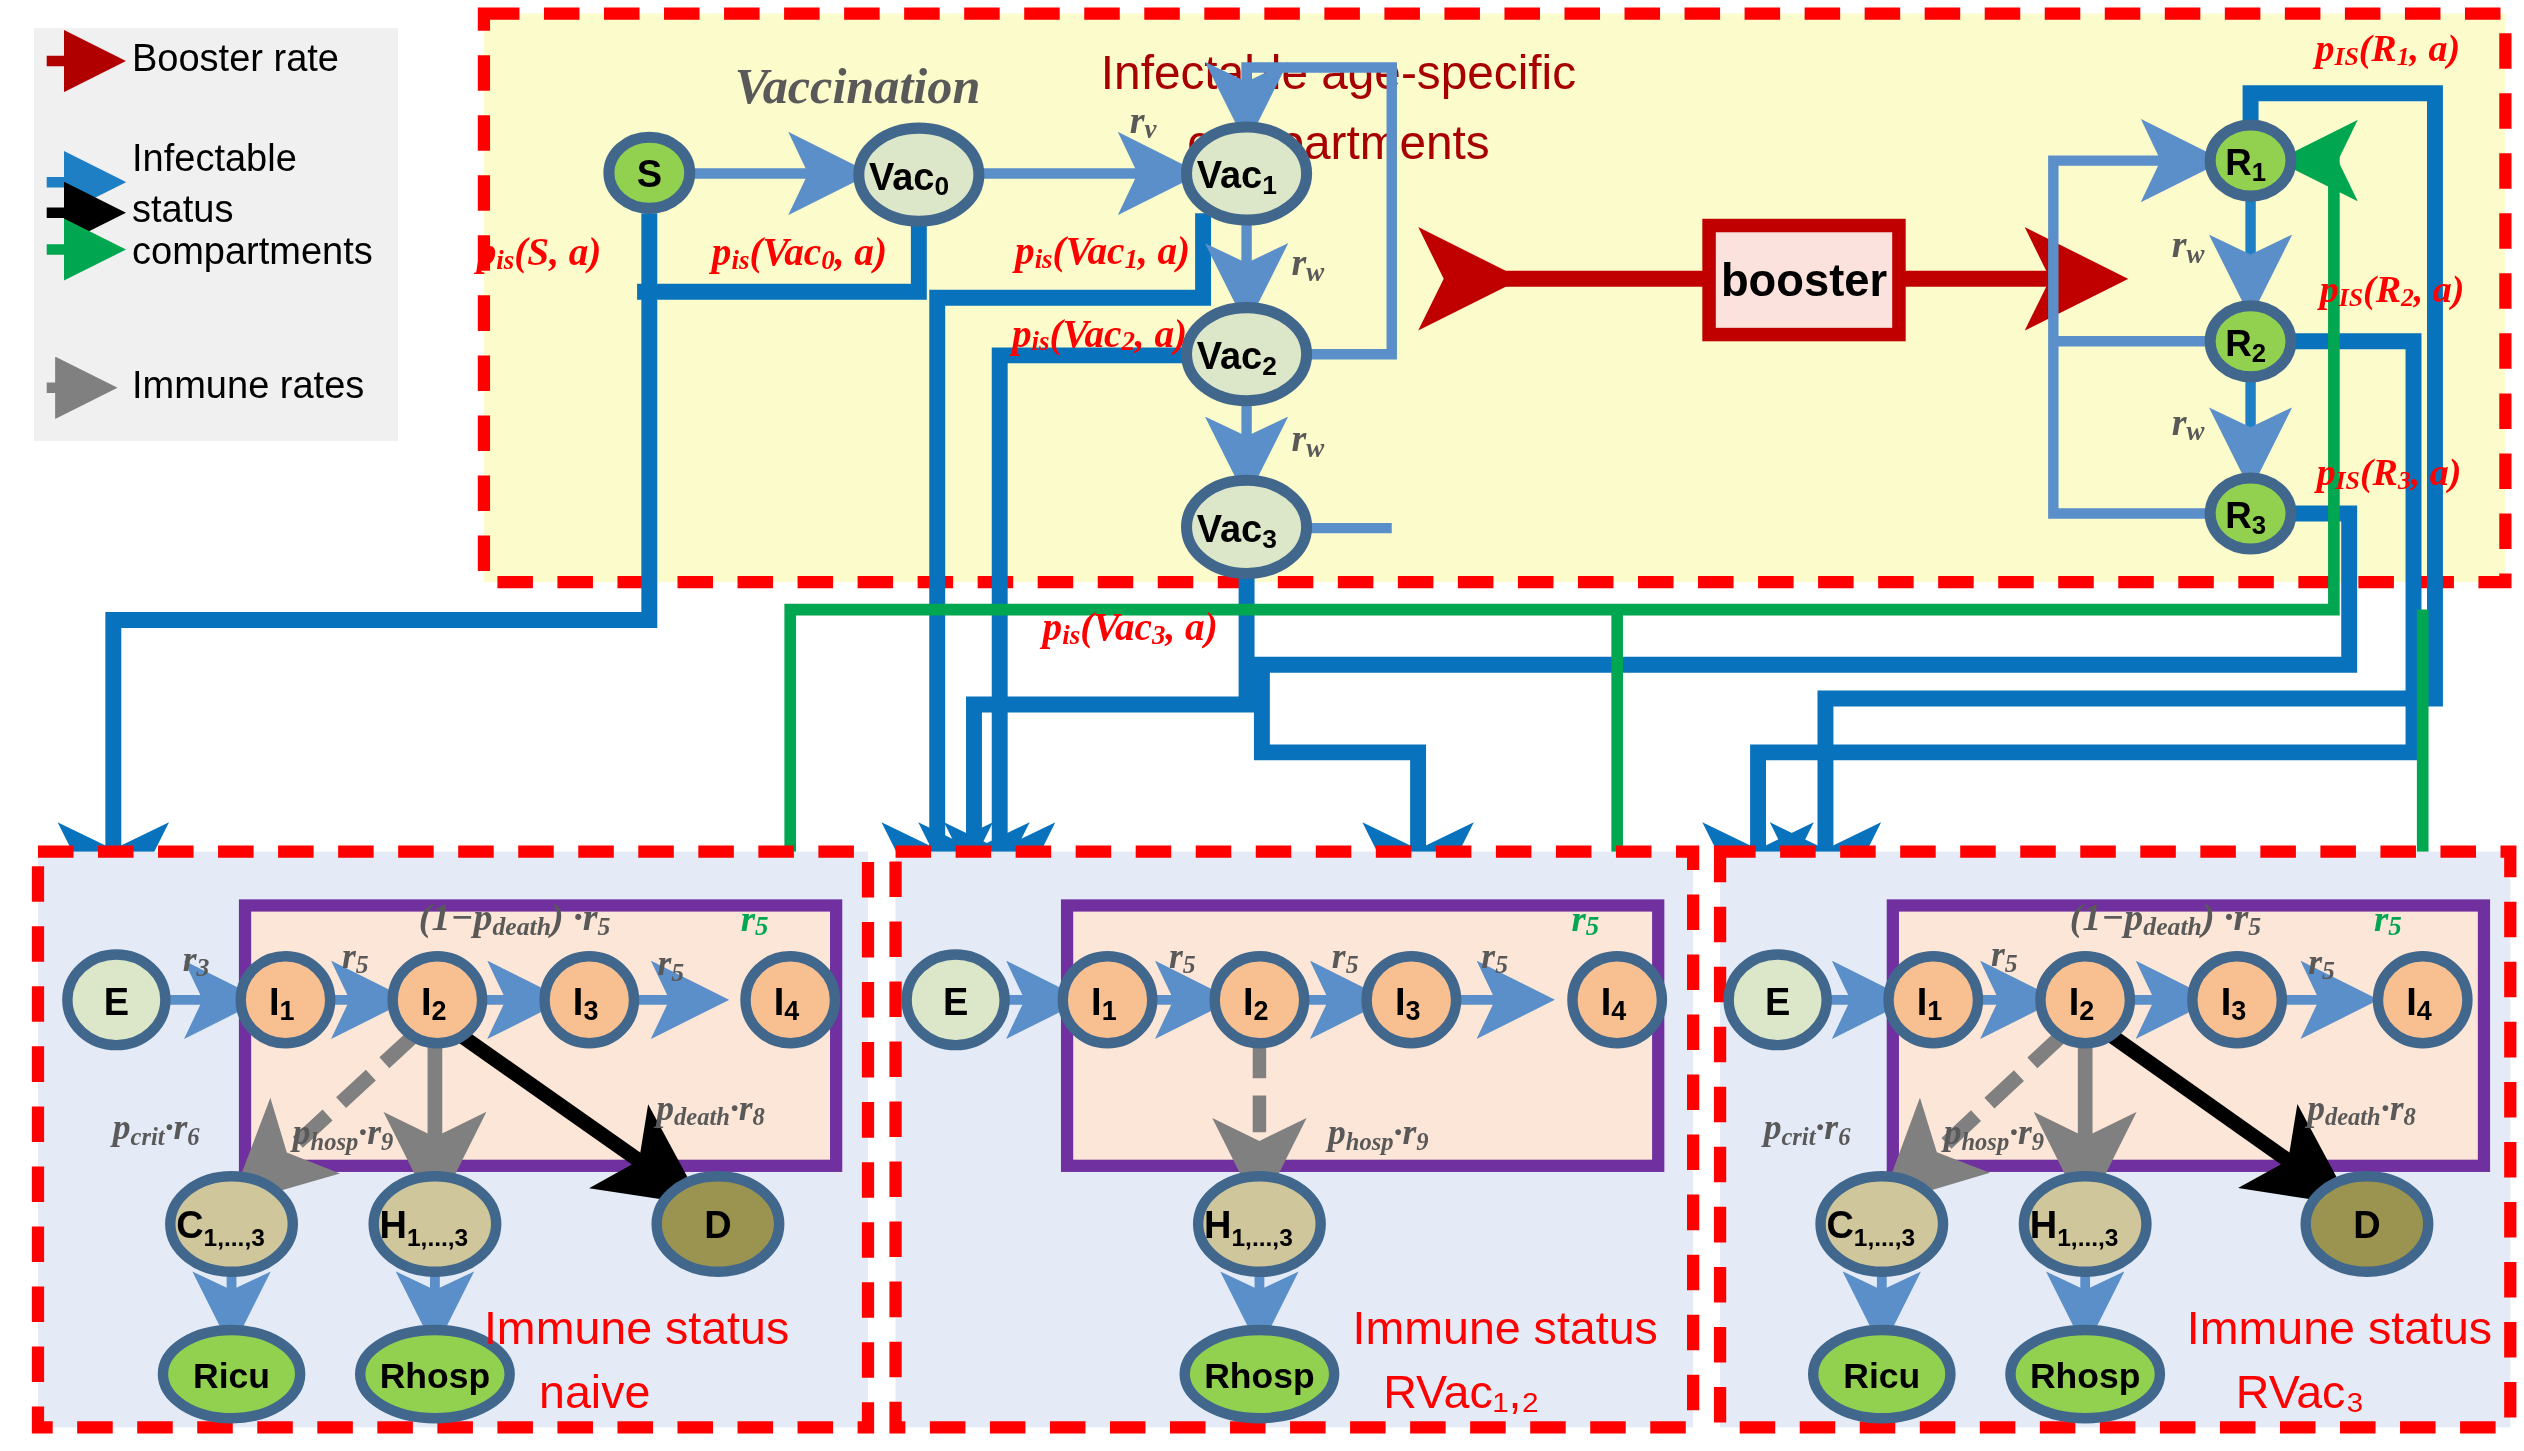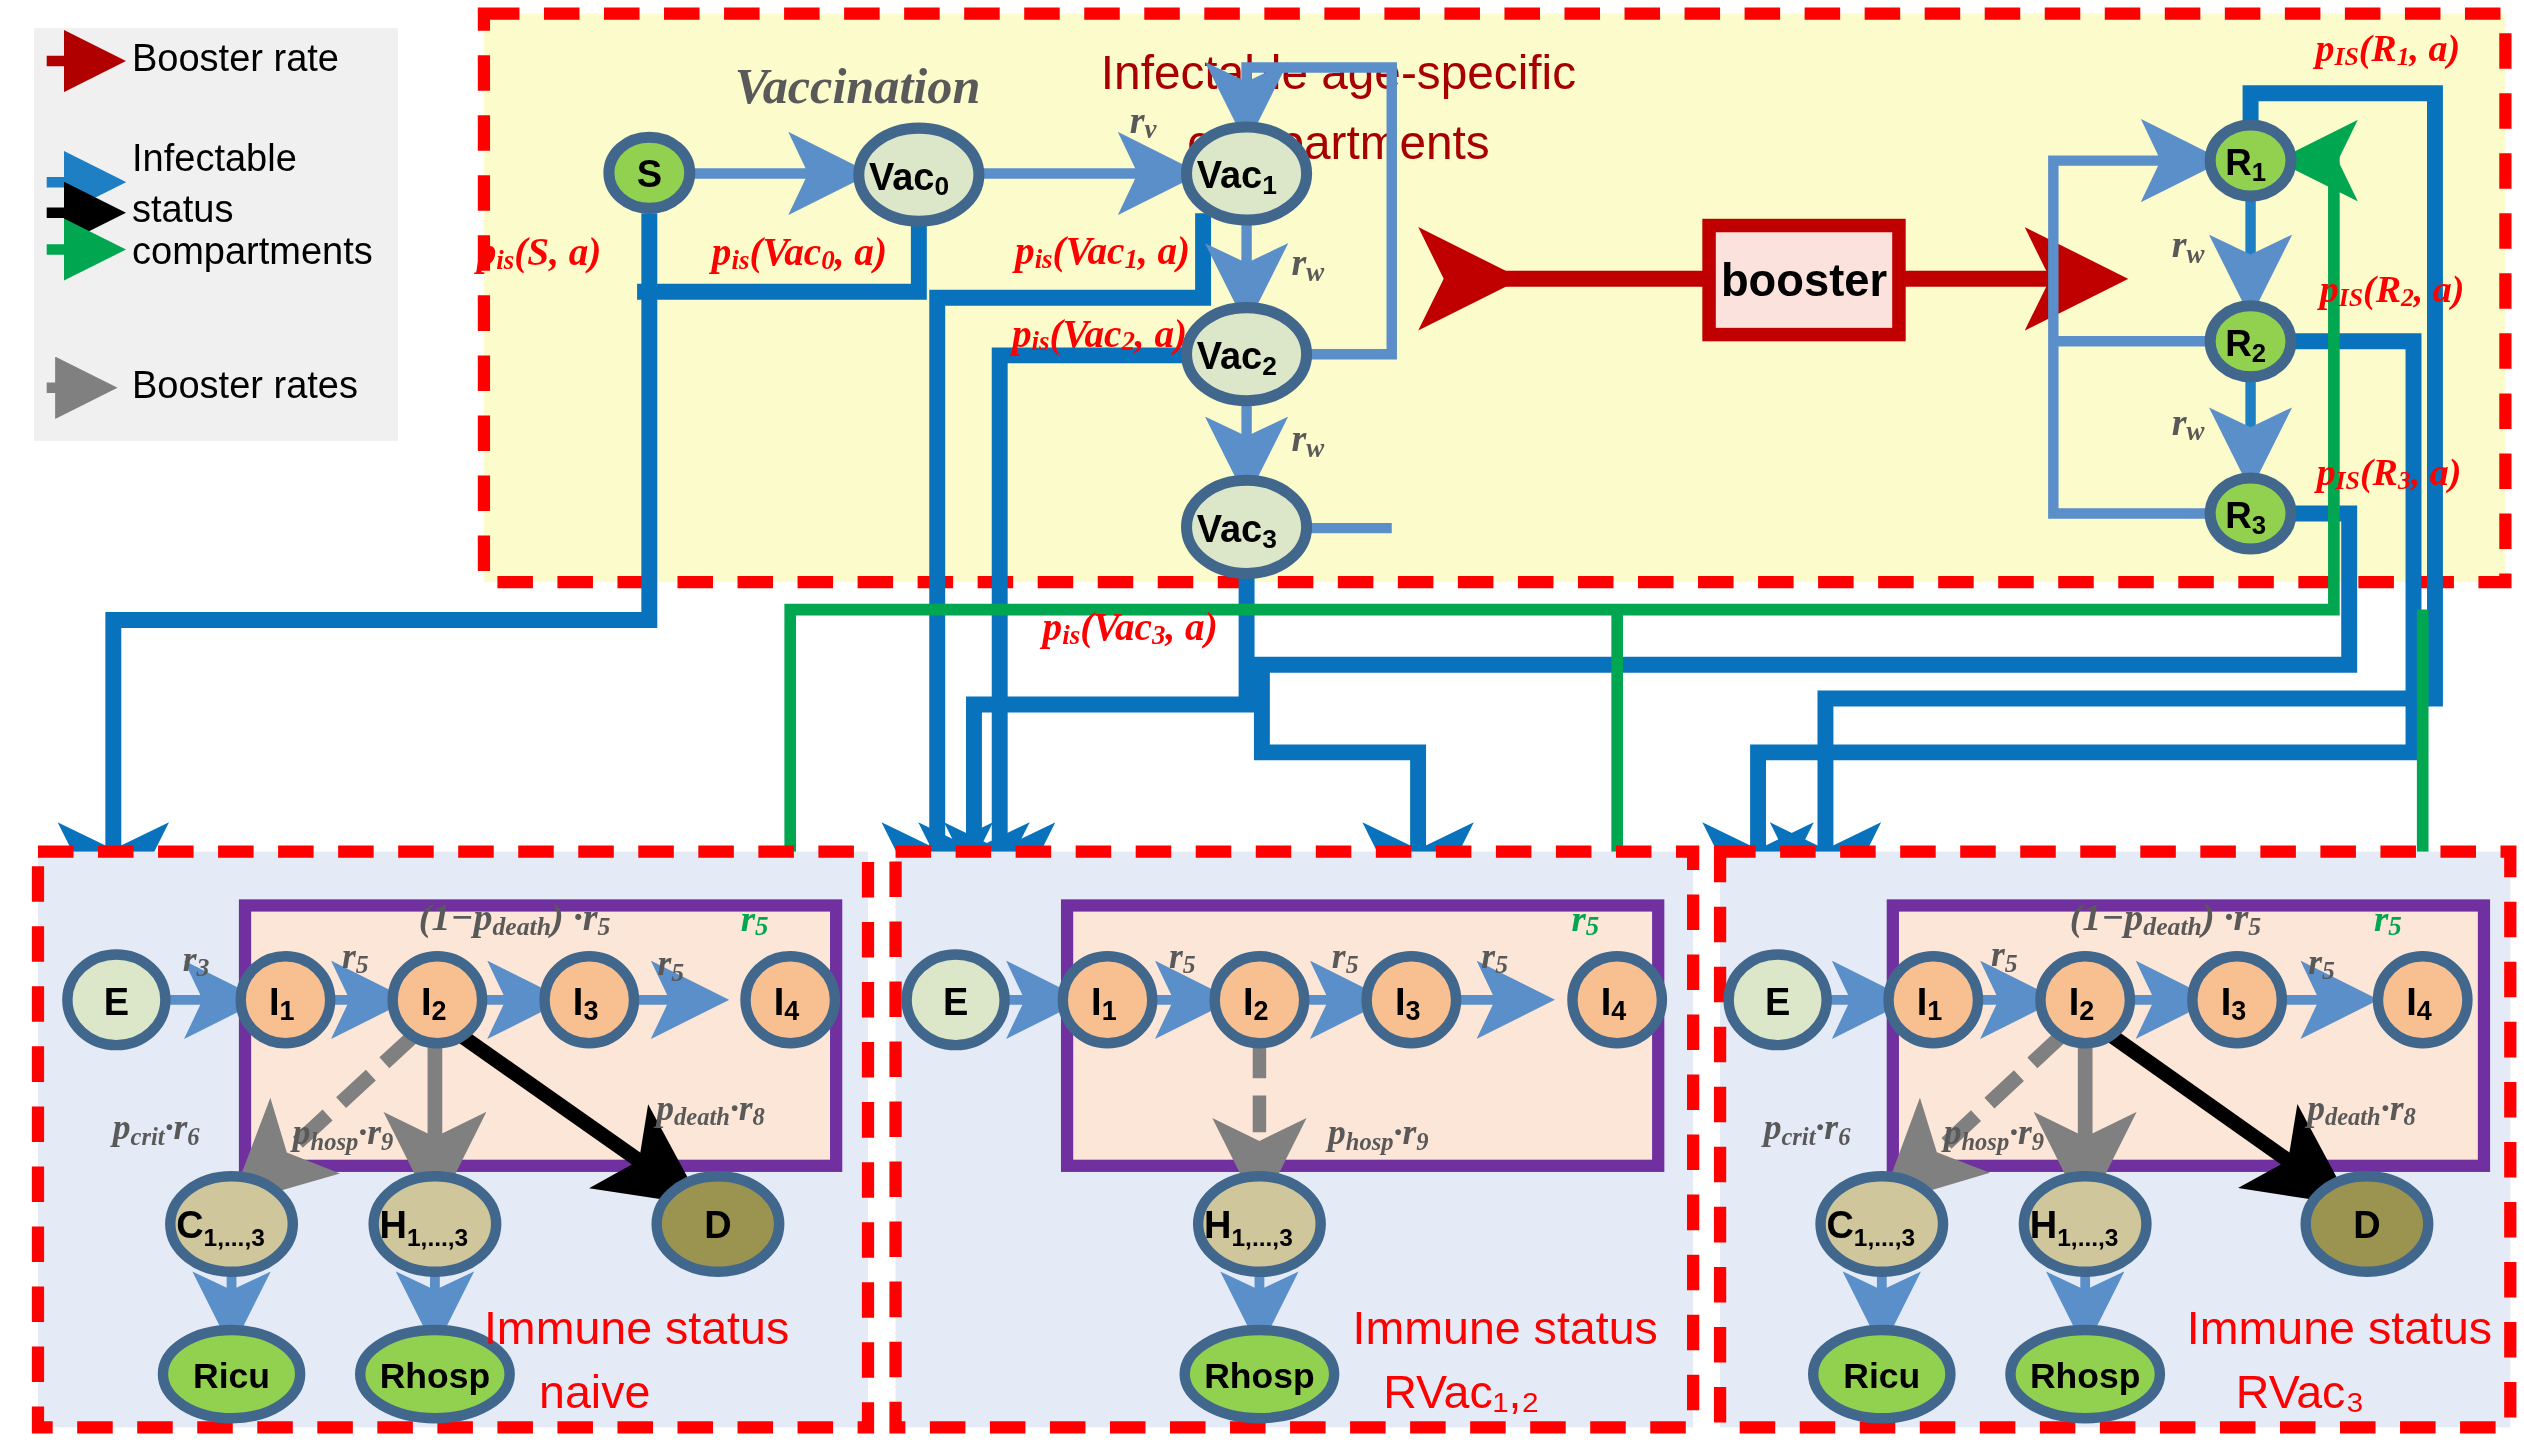--- a/index.html
+++ b/index.html
@@ -67,21 +67,21 @@
     <div class="legend-row" style="left:98px;top:109px;">
       <span class="legend-label">Infectable</span>
       </div>
     <div class="legend-row" style="left:98px;top:160px;">
       <span class="legend-label">status</span>
       </div>
     <div class="legend-row" style="left:98px;top:202px;">
       <span class="legend-label">compartments</span>
       </div>
     <div class="legend-row" style="left:98px;top:336px;">
-      <span class="legend-label">Booster rates</span>
+      <span class="legend-label">Immune rates</span>
       </div>
   </div>
 
   <svg id="diagram" viewBox="0 0 4122 2370">
     <defs>
       <marker id="aBlue" markerWidth="8" markerHeight="8" refX="5.6" refY="4" orient="auto">
         <path d="M0,0 L8,4 L0,8 L1.9,4 z" fill="#5B8FC9"></path>
         </marker>
       <marker id="aBlueT" markerWidth="7" markerHeight="7" refX="5.0" refY="3.5" orient="auto">
         <path d="M0,0 L7,3.5 L0,7 L1.7,3.5 z" fill="#0873BC"></path>

